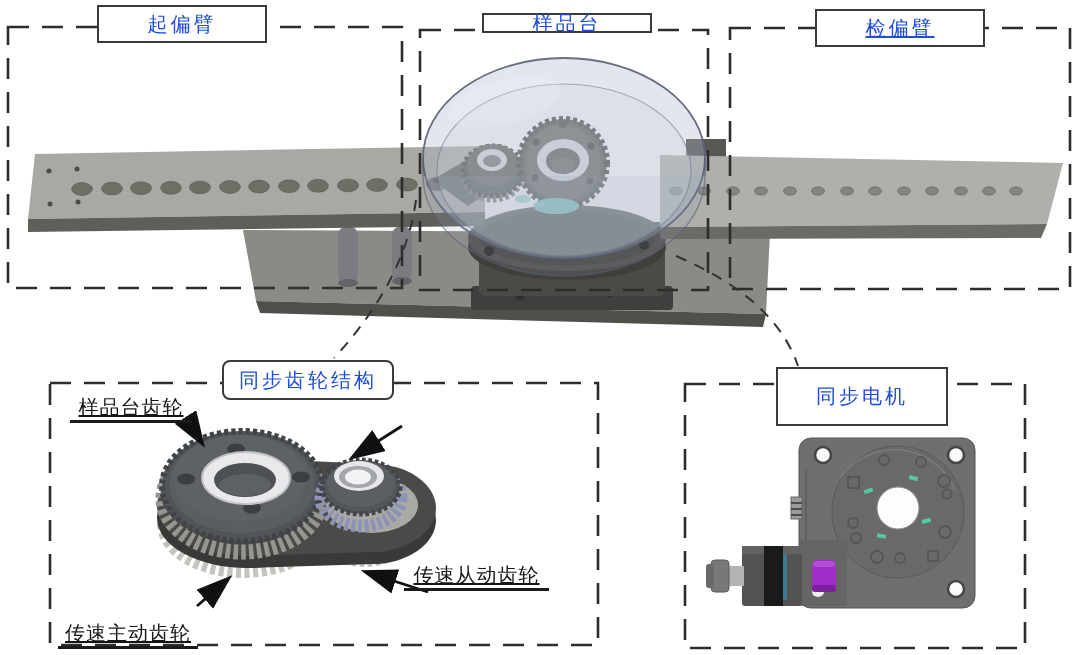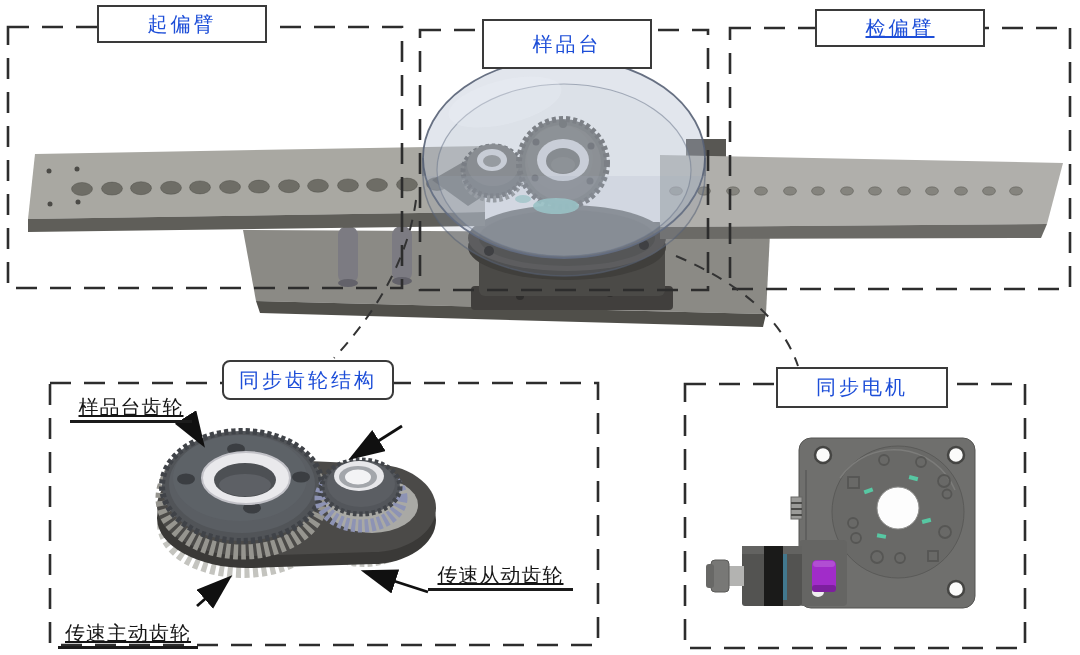--- a/index.html
+++ b/index.html
@@ -238,22 +238,22 @@
 
     <g stroke="#101010" stroke-width="2.8">
       <line x1="190" y1="424" x2="202" y2="443" marker-end="url(#ah)"></line>
       <line x1="402" y1="426" x2="353" y2="457" marker-end="url(#ah)"></line>
       <line x1="197" y1="606" x2="228" y2="579" marker-end="url(#ah)"></line>
       <line x1="428" y1="592" x2="366" y2="572" marker-end="url(#ah)"></line>
     </g>
   </svg>
 
   <div class="box-label" style="left:97px;top:5px;width:170px;height:38px;">起偏臂</div>
-  <div class="box-label" style="left:482px;top:19px;width:170px;height:50px;">样品台</div>
+  <div class="box-label" style="left:482px;top:13px;width:170px;height:20px;">样品台</div>
   <div class="box-label" style="left:815px;top:9px;width:170px;height:38px;text-decoration:underline;">检偏臂</div>
   <div class="box-label" style="left:222px;top:360px;width:172px;height:40px;border-radius:8px;">同步齿轮结构</div>
-  <div class="box-label" style="left:776px;top:367px;width:172px;height:41px;">同步电机</div>
+  <div class="box-label" style="left:776px;top:367px;width:172px;height:59px;">同步电机</div>
 
   <div class="anno-label" style="left:70px;top:394px;width:122px;">样品台齿轮</div>
   <div class="anno-label" style="left:58px;top:576px;width:140px;margin-top:44px;">传速主动齿轮</div>
-  <div class="anno-label" style="left:428px;top:562px;width:145px;">传速从动齿轮</div>
+  <div class="anno-label" style="left:404px;top:562px;width:145px;">传速从动齿轮</div>
 
 </div>
 
 </body></html>

